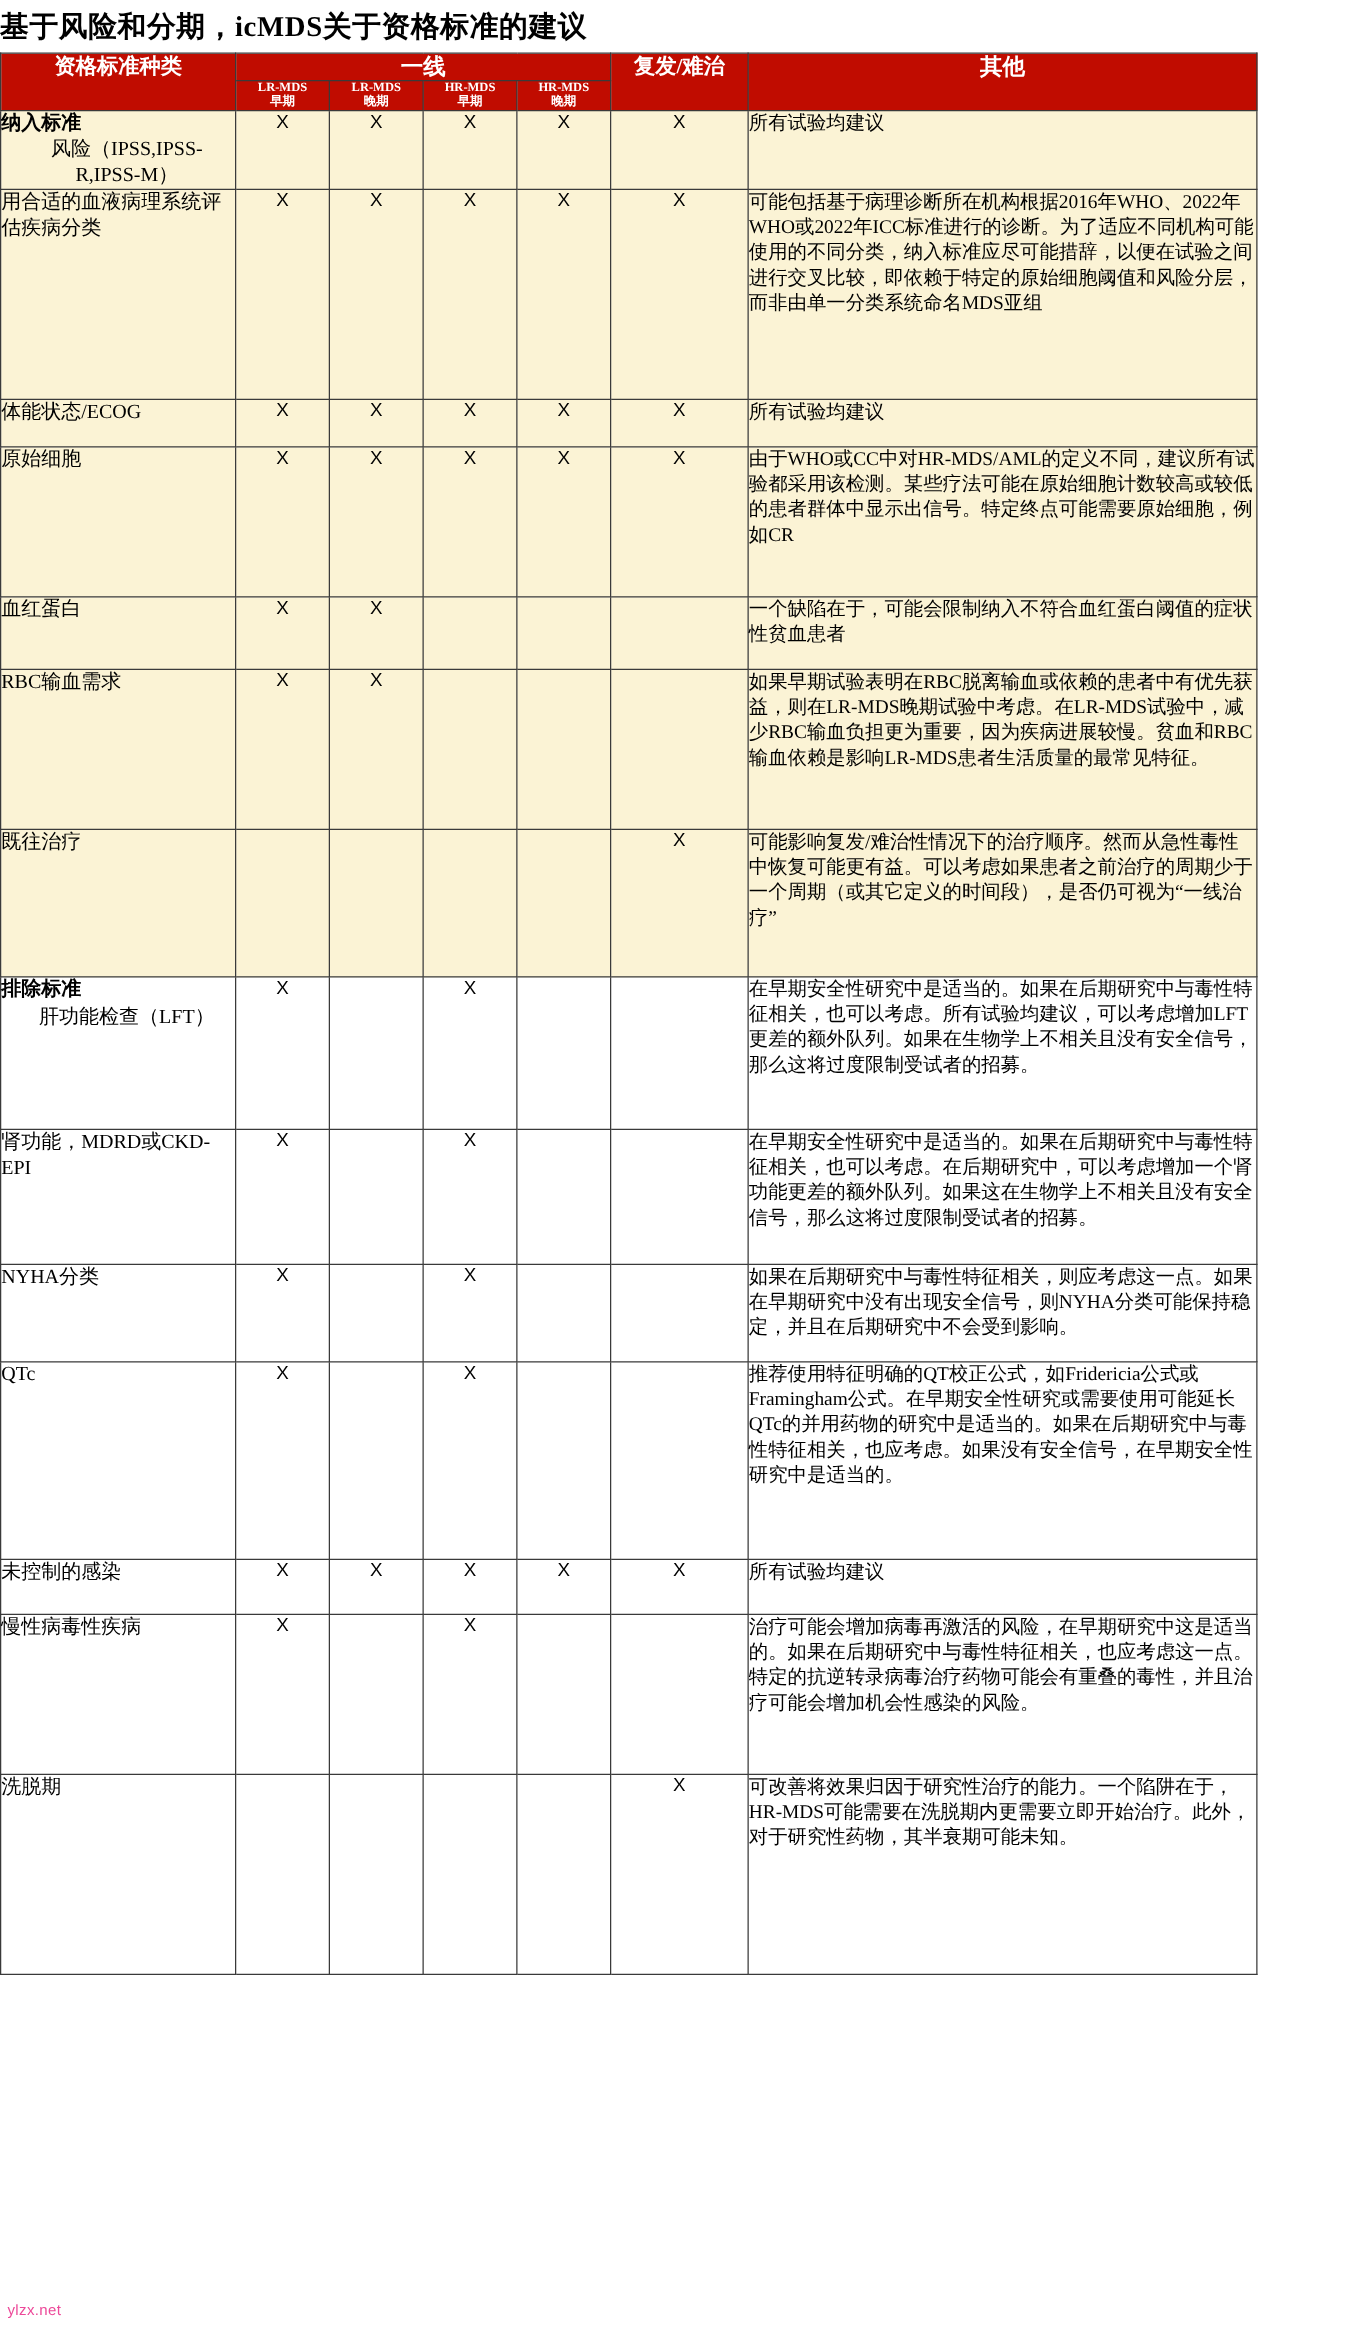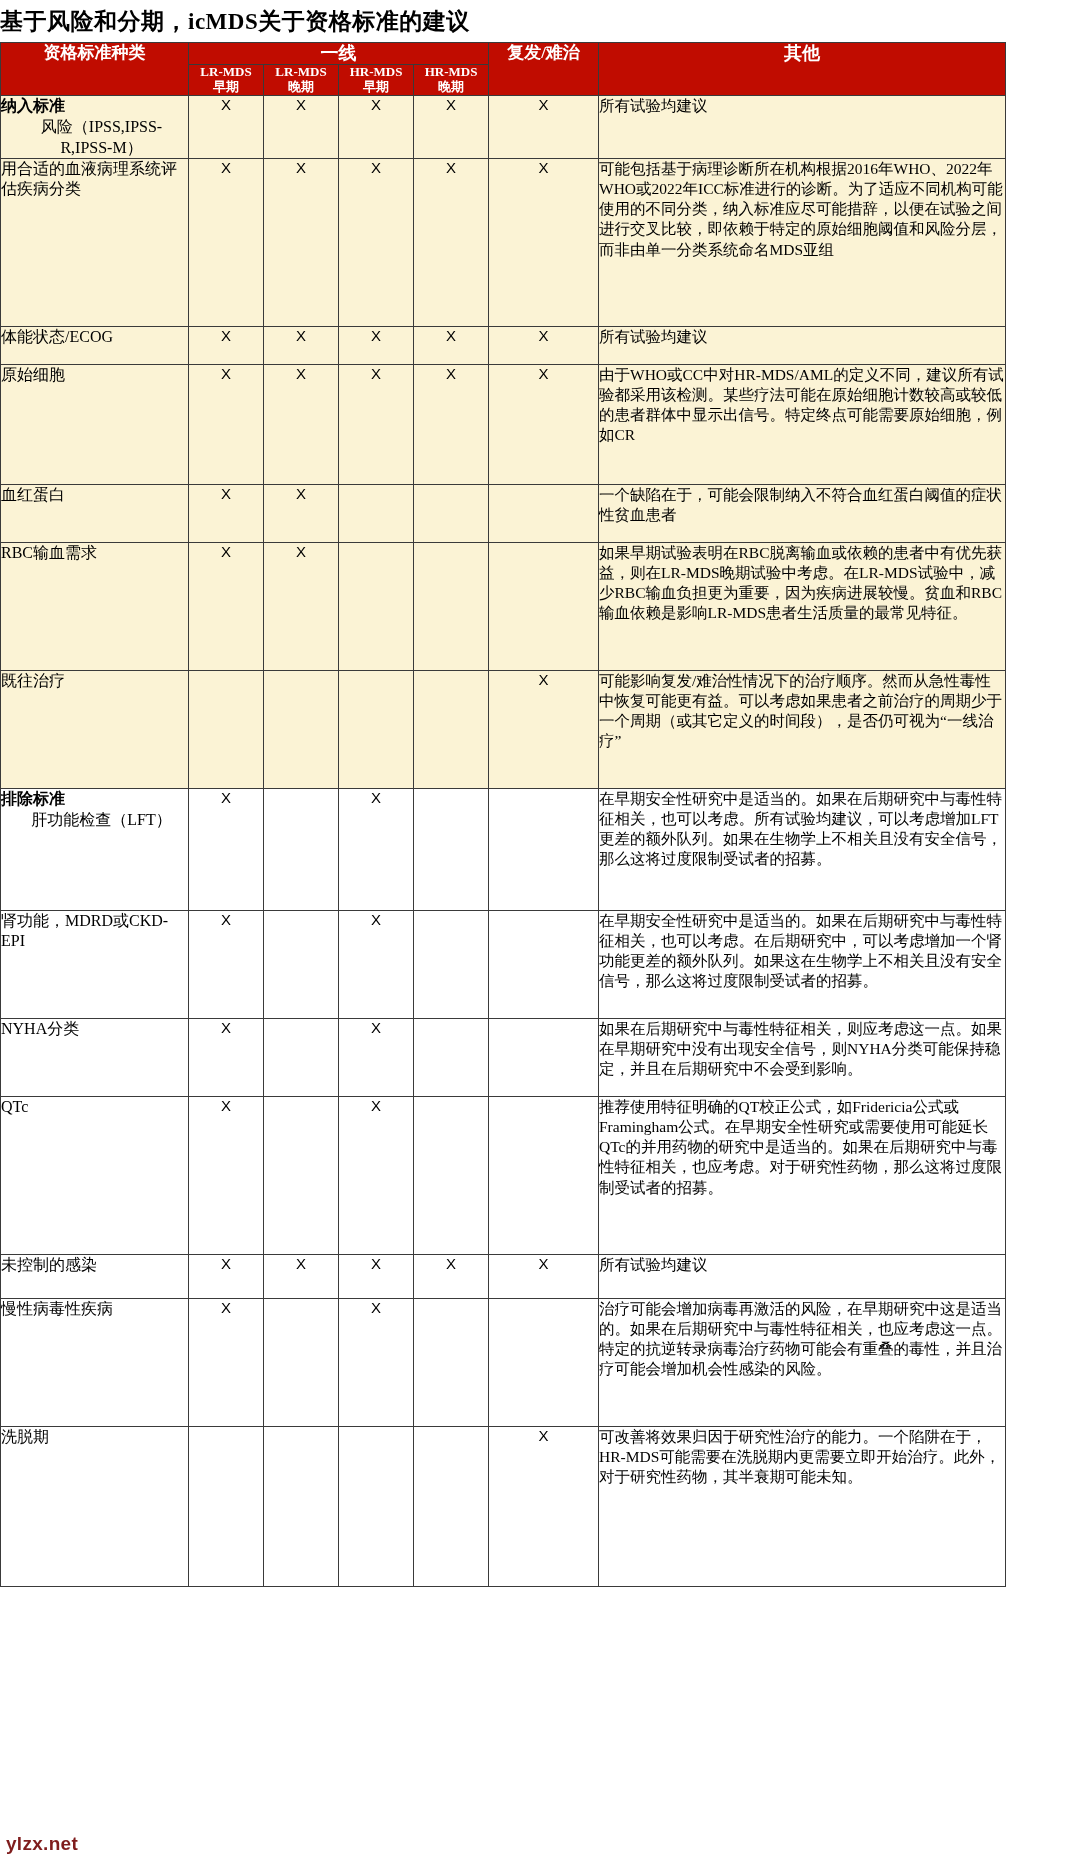--- a/index.html
+++ b/index.html
@@ -40,21 +40,21 @@
     color: #ffffff;
     font-weight: bold;
     text-align: center;
     vertical-align: middle;
     border: 1px solid #7a1208;
     font-size: 17px;
     line-height: 1.15;
   }
   th.hdr-cat { font-size: 17px; }
   th.hdr-firstline { font-size: 18px; }
-  th.hdr-sub { font-size: 13px; padding: 2px 1px; }
+  th.hdr-sub { font-size: 10px; padding: 2px 1px; }
   th.hdr-rr { font-size: 17px; }
   th.hdr-other { font-size: 18px; }
 
   
   td.crit {
     padding: 6px 6px 6px 10px;
     line-height: 1.28;
     font-size: 16px;
   }
   td.crit .indent { padding-left: 14px; display: block; text-align: center; }
@@ -83,23 +83,23 @@
   col.c-m     { width: 75px; }
   col.c-rr    { width: 110px; }
   col.c-other { width: 407px; }
 
   
   #watermark {
     position: absolute;
     left: 6px;
     bottom: 7px;
     font-family: "Liberation Sans", sans-serif;
-    font-size: 19px;
-    font-weight: bold;
-    color: #7f1d1d;
+    font-size: 12px;
+    font-weight: normal;
+    color: #ec4899;
     letter-spacing: 0.3px;
   }
 </style>
 </head>
 <body>
 
 <div id="page-title">基于风险和分期，icMDS关于资格标准的建议</div>
 
 <table class="main">
   <colgroup>
@@ -234,21 +234,21 @@
         <td class="mark"></td>
         <td class="other">如果在后期研究中与毒性特征相关，则应考虑这一点。如果在早期研究中没有出现安全信号，则NYHA分类可能保持稳定，并且在后期研究中不会受到影响。</td>
       </tr>
       <tr class="sec-excl" style="height: 158px;">
         <td class="crit"><span class="">QTc</span></td>
         <td class="mark">X</td>
         <td class="mark"></td>
         <td class="mark">X</td>
         <td class="mark"></td>
         <td class="mark"></td>
-        <td class="other">推荐使用特征明确的QT校正公式，如Fridericia公式或Framingham公式。在早期安全性研究或需要使用可能延长QTc的并用药物的研究中是适当的。如果在后期研究中与毒性特征相关，也应考虑。对于研究性药物，那么这将过度限制受试者的招募。</td>
+        <td class="other">推荐使用特征明确的QT校正公式，如Fridericia公式或Framingham公式。在早期安全性研究或需要使用可能延长QTc的并用药物的研究中是适当的。如果在后期研究中与毒性特征相关，也应考虑。如果没有安全信号，在早期安全性研究中是适当的。</td>
       </tr>
       <tr class="sec-excl" style="height: 44px;">
         <td class="crit"><span class="">未控制的感染</span></td>
         <td class="mark">X</td>
         <td class="mark">X</td>
         <td class="mark">X</td>
         <td class="mark">X</td>
         <td class="mark">X</td>
         <td class="other">所有试验均建议</td>
       </tr>

